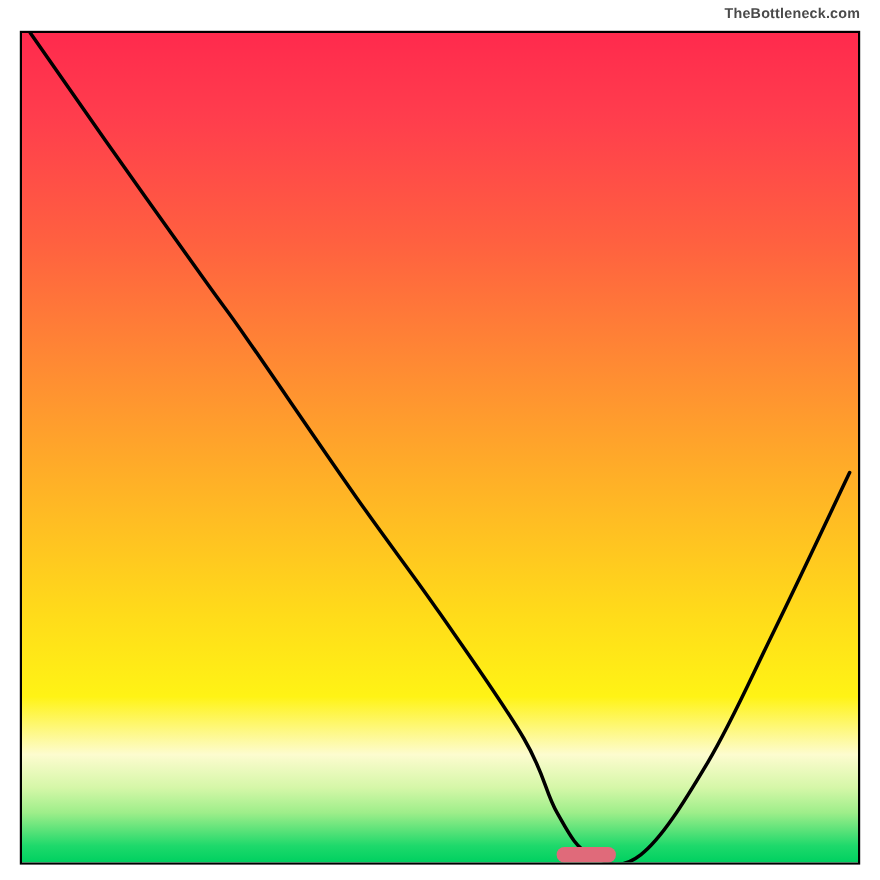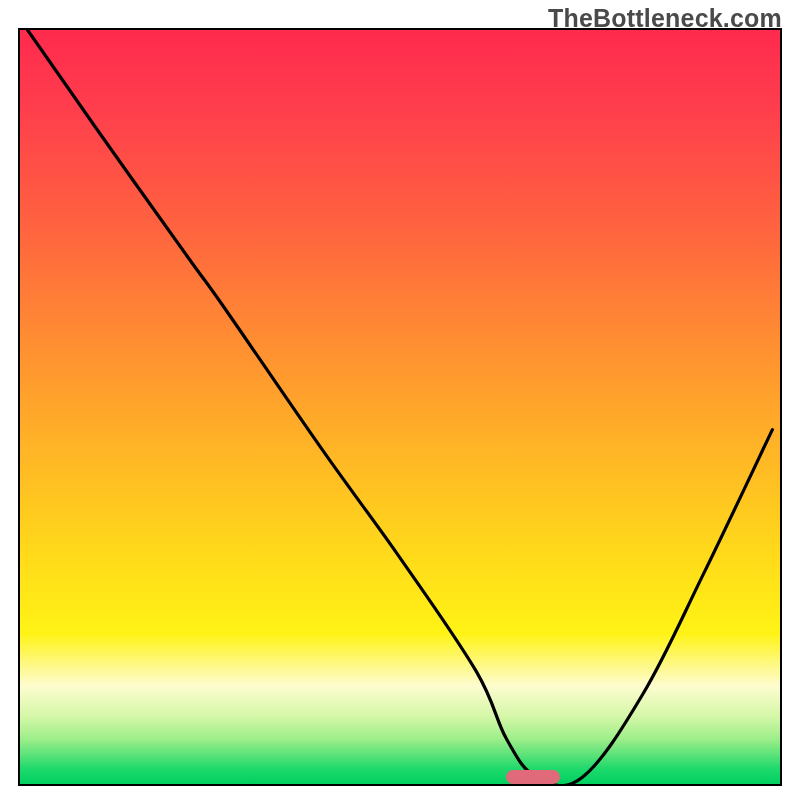--- a/index.html
+++ b/index.html
@@ -47,21 +47,21 @@
   }
   .marker {
     position: absolute;
     background: #e06a7a;
     border-radius: 999px;
   }
   .attribution {
     position: absolute;
     top: 4px;
     right: 18px;
-    font-size: 25px;
+    font-size: 13px;
     font-weight: 600;
     color: #4a4a4a;
     letter-spacing: 0.2px;
   }
 </style>
 </head>
 <body>
 
 <div class="attribution">TheBottleneck.com</div>
 

